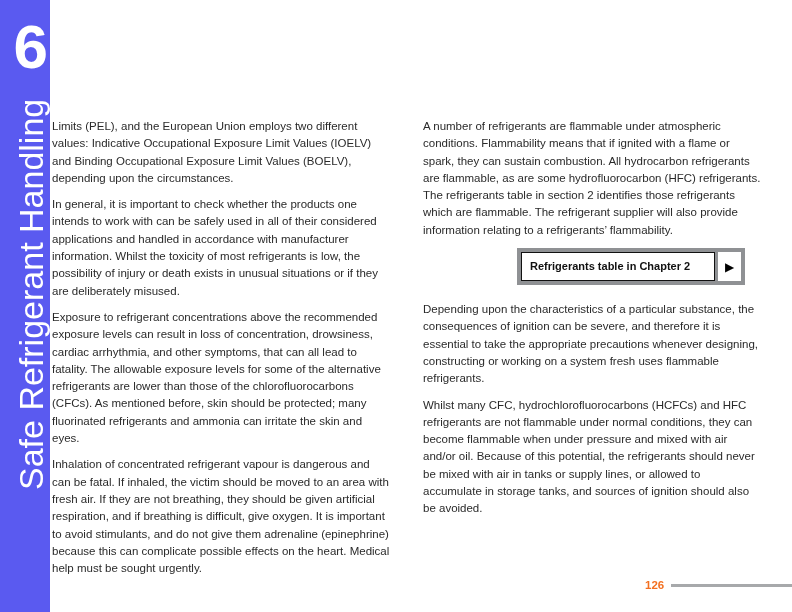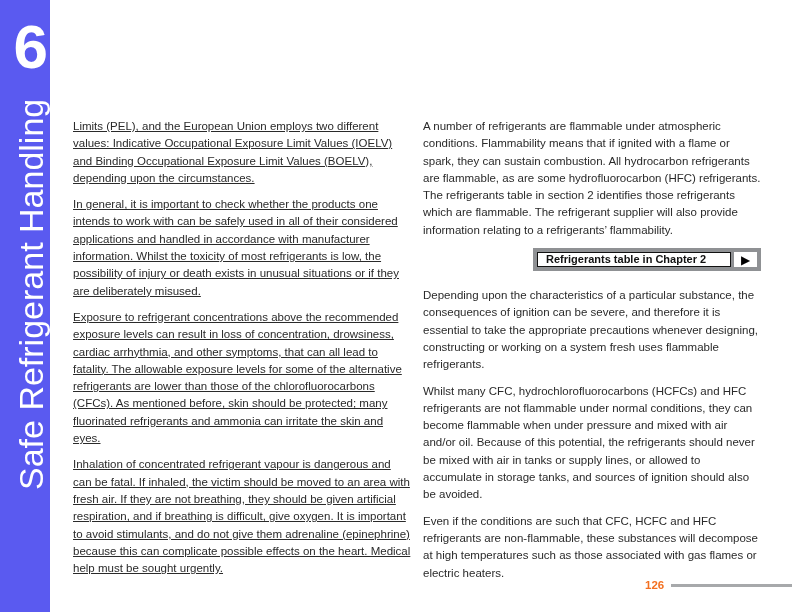--- a/index.html
+++ b/index.html
@@ -20,31 +20,31 @@
     font-size:62px; line-height:62px; letter-spacing:-2px;
   }
   .chapter-title {
     position:absolute; left:13px; top:490px;
     transform-origin:0 0; transform:rotate(-90deg);
     white-space:nowrap; color:#ffffff;
     font-size:34px; line-height:36px; font-weight:400;
   }
   
   .col { position:absolute; top:118px; width:338px; font-size:11.5px; line-height:17.3px; }
-  .col-left  { left:73px;text-decoration:underline; }
+  .col-left  { left:52px; }
   .col-right { left:423px; }
   .col p { margin:0 0 9px 0; }
   .section-heading {
     margin:0 0 4px 0; font-size:13.5px; line-height:17px; font-weight:bold;
     color:var(--heading_blue,#2e6db4);
   }
   
   .refbox {
     display:flex; box-sizing:border-box;
-    width:228px; height:23px; margin:5px 0 16px auto;
+    width:228px; height:37px; margin:5px 16px 16px auto;
     border:2px solid #8f9194; background:#8f9194;
     padding:2px; gap:3px; cursor:pointer;
   }
   .refbox-label {
     flex:1; display:flex; align-items:center;
     background:#ffffff; border:1px solid #111111;
     font-size:11px; font-weight:bold; color:#111111;
     padding-left:8px; white-space:nowrap;
   }
   .refbox-arrow {
@@ -82,21 +82,20 @@
   <section class="col col-right">
     <p>A number of refrigerants are flammable under atmospheric conditions. Flammability means that if ignited with a flame or spark, they can sustain combustion. All hydrocarbon refrigerants are flammable, as are some hydrofluorocarbon (HFC) refrigerants. The refrigerants table in section 2 identifies those refrigerants which are flammable. The refrigerant supplier will also provide information relating to a refrigerants’ flammability.</p>
 
     <div class="refbox">
       <span class="refbox-label">Refrigerants table in Chapter 2</span>
       <span class="refbox-arrow">▶</span>
     </div>
 
     <p>Depending upon the characteristics of a particular substance, the consequences of ignition can be severe, and therefore it is essential to take the appropriate precautions whenever designing, constructing or working on a system fresh uses flammable refrigerants.</p>
     <p>Whilst many CFC, hydrochlorofluorocarbons (HCFCs) and HFC refrigerants are not flammable under normal conditions, they can become flammable when under pressure and mixed with air and/or oil. Because of this potential, the refrigerants should never be mixed with air in tanks or supply lines, or allowed to accumulate in storage tanks, and sources of ignition should also be avoided.</p>
-    <p>Even if the conditions are such that CFC, HCFC and HFC refrigerants are non-flammable, these substances will decompose at high temperatures such as those associated with gas flames or electric heaters.</p>
   </section>
 
   <footer class="footer">
     <span class="page-number">126</span>
     <span class="footer-rule"></span>
   </footer>
 
 </div>
 
 </body></html>

